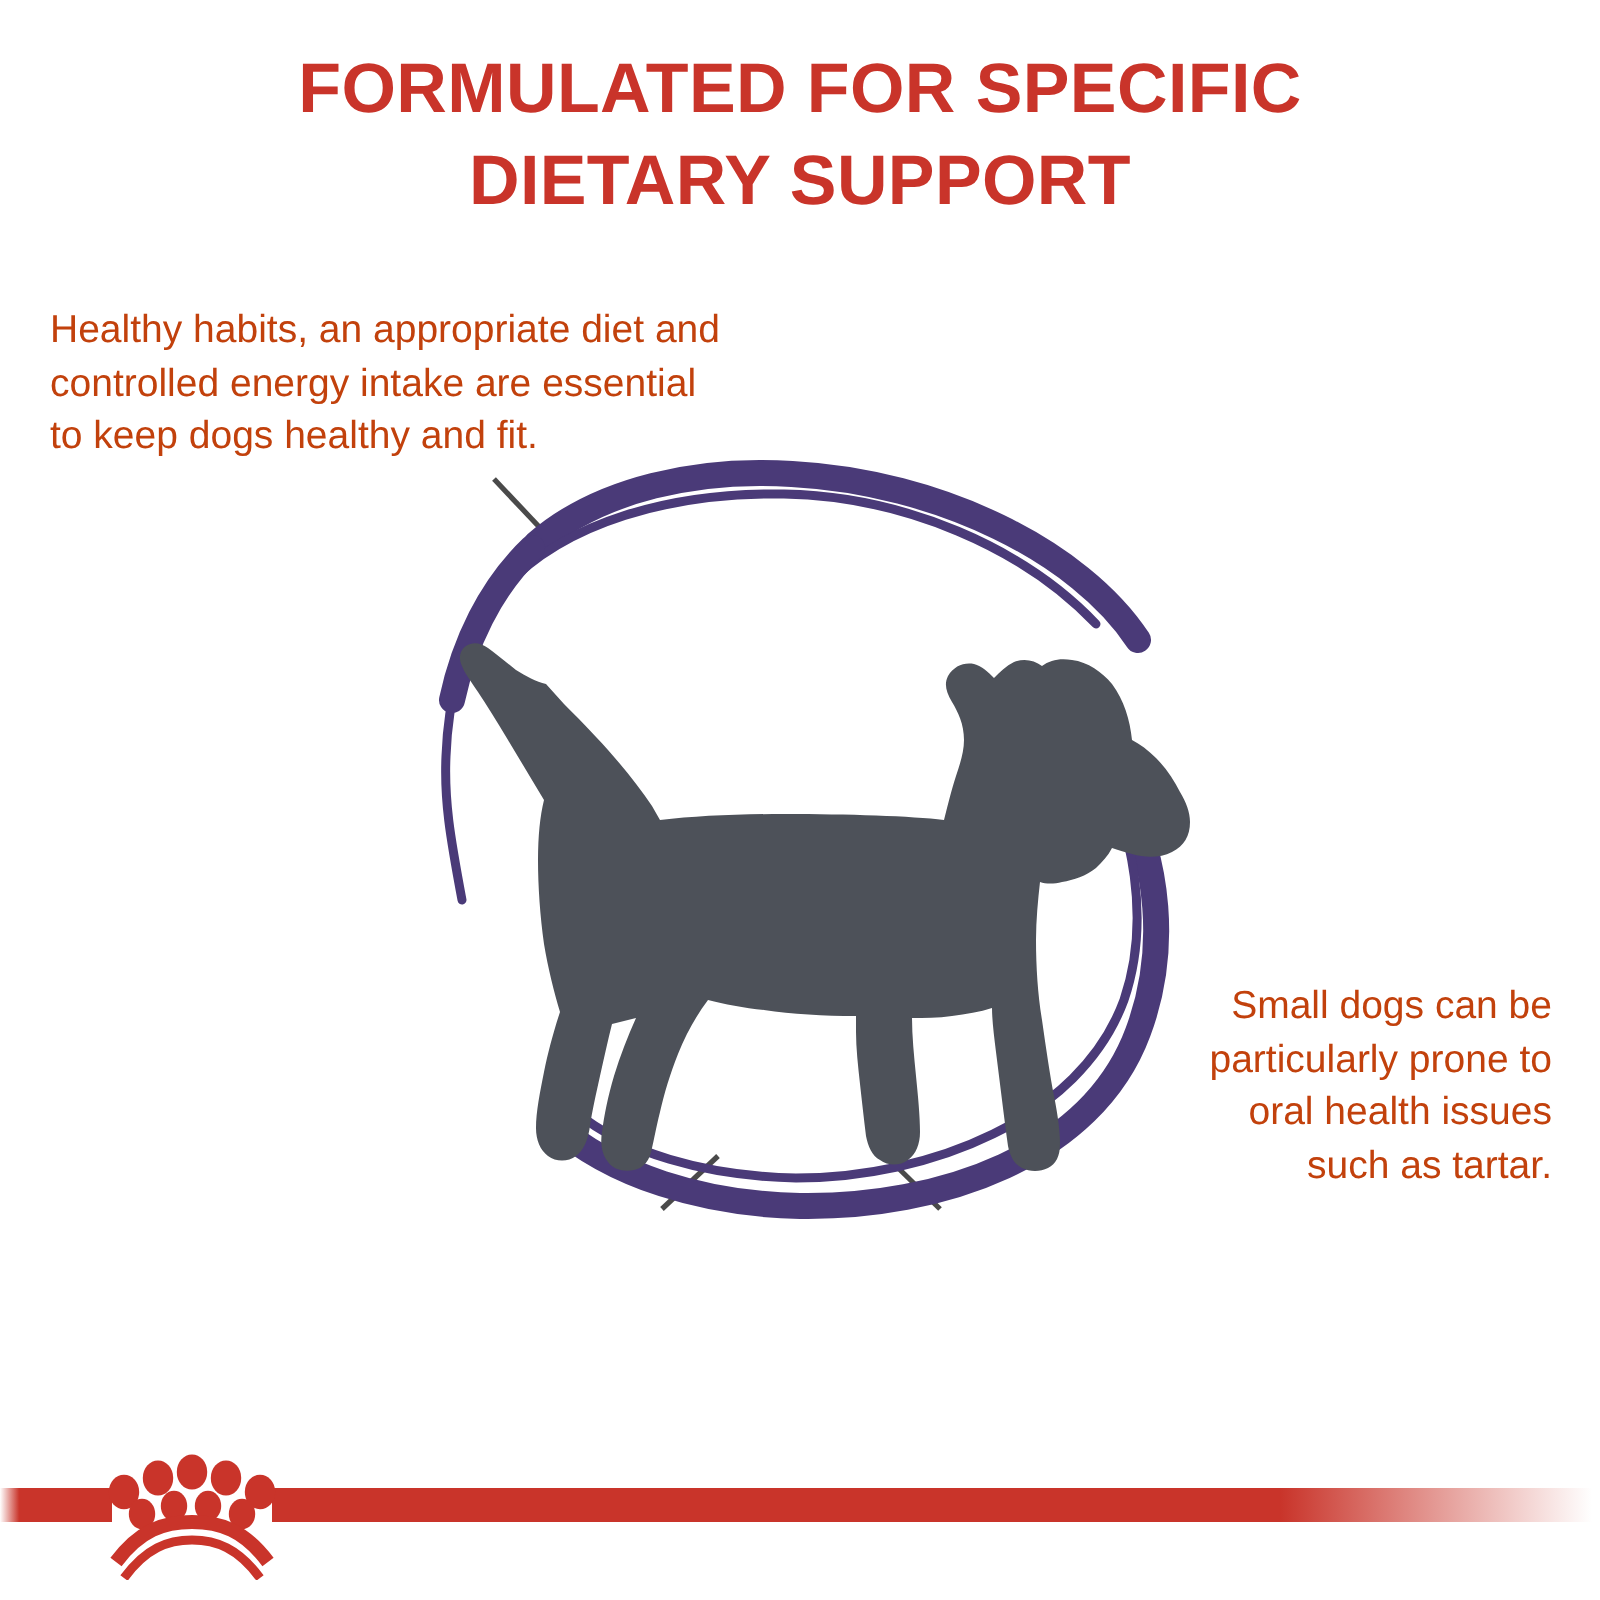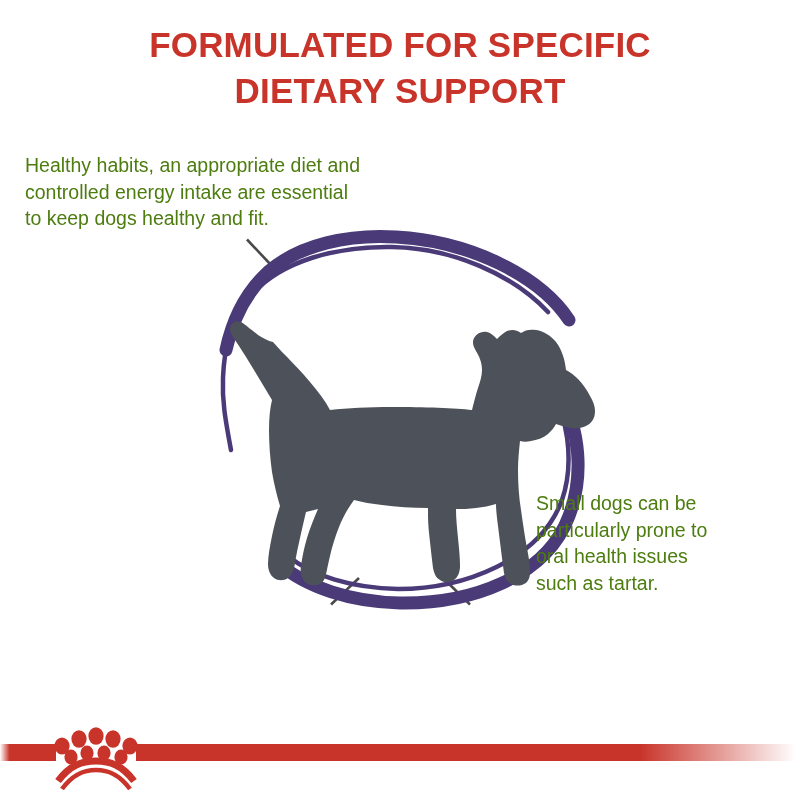--- a/index.html
+++ b/index.html
@@ -32,37 +32,37 @@
     font-size: 35px;
     line-height: 46px;
     letter-spacing: 0.2px;
     text-transform: uppercase;
     white-space: pre-line;
   }
 
   
   .callout {
     position: absolute;
-    color: #4d7c0f;
+    color: #c2410c;
     font-family: "Liberation Sans", sans-serif;
     font-size: 19.5px;
     line-height: 26.5px;
     white-space: pre-line;
   }
   #callout-top-left {
     left: 25px;
     top: 152px;
     width: 400px;
     text-align: left;
   }
   #callout-right {
     right: 24px;
     top: 490px;
     width: 240px;
-    text-align: left;
+    text-align: right;
   }
   #callout-bottom-left {
     left: 25px;
     top: 620px;
     width: 470px;
     text-align: left;
   }
 
   
   #stage {

